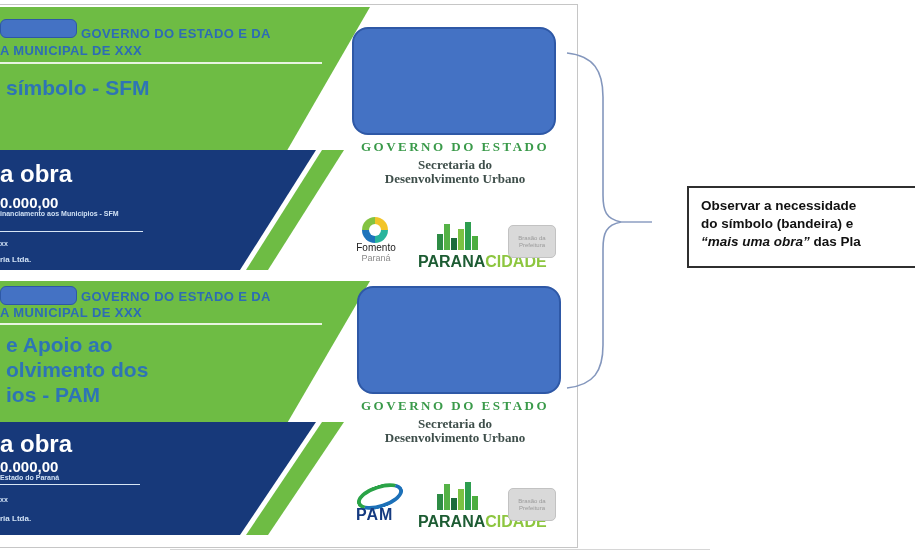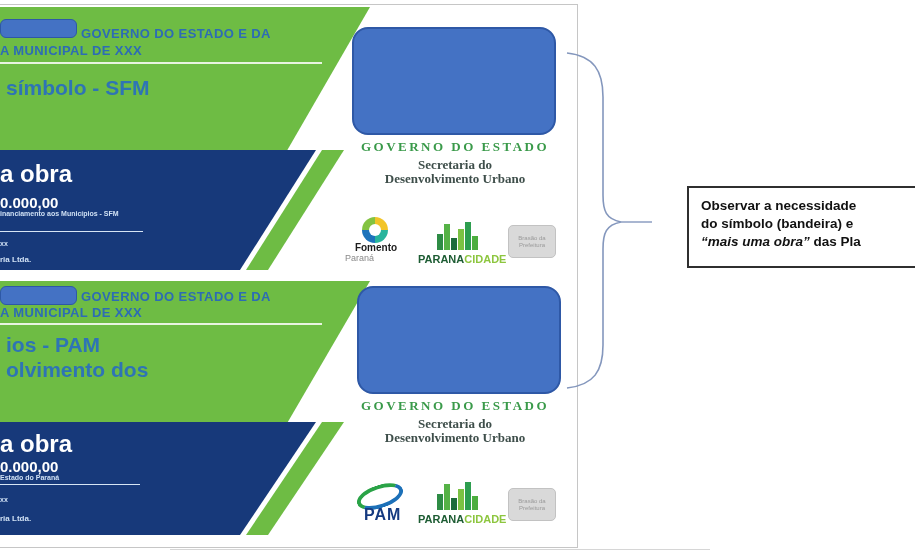--- a/index.html
+++ b/index.html
@@ -20,25 +20,25 @@
   .banner-title{color:#fff;font-weight:bold;font-size:24px;white-space:nowrap;}
   .banner-value{color:#fff;font-weight:bold;font-size:15px;white-space:nowrap;}
   .banner-small{color:#cfe0f4;font-weight:bold;font-size:7px;white-space:nowrap;}
   .banner-rule{height:1px;background:#d7e5f5;}
   .gov-line{color:#3a9a4a;font-weight:bold;font-size:13px;letter-spacing:2.5px;text-align:center;white-space:nowrap;}
   .sec-line{color:#3e4e4a;font-weight:bold;font-size:13px;line-height:14px;text-align:center;white-space:nowrap;}
   .center-block{width:230px;text-align:center;font-family:Liberation Serif, serif;}
   .fomento-icon{width:26px;height:26px;border-radius:50%;
     background:conic-gradient(#f2c428 0 25%,#28b49c 25% 50%,#1d73bb 50% 75%,#83c341 75% 100%);}
   .fomento-icon .hole{position:absolute;left:7px;top:7px;width:12px;height:12px;background:#fff;border-radius:50%;}
-  .fomento-name{color:#1c1c1c;font-weight:bold;font-size:10px;text-align:center;}
-  .fomento-sub{color:#8a8a8a;font-size:9px;text-align:left;}
+  .fomento-name{color:#1c1c1c;font-weight:normal;font-size:10px;text-align:center;}
+  .fomento-sub{color:#8a8a8a;font-size:9px;text-align:center;}
   .pcid-icon{display:flex;align-items:flex-end;gap:1px;}
   .pcid-icon i{display:block;width:6px;}
-  .pcid-text{font-size:11px;font-weight:bold;white-space:nowrap;}
+  .pcid-text{font-size:16px;font-weight:bold;white-space:nowrap;}
   .pcid-bold{color:#1d5c33;}
   .pcid-light{color:#8dc63f;font-weight:bold;}
   .crest-box{width:48px;height:33px;background:#d9d9d9;border:1px solid #c2c2c2;border-radius:5px;
     display:flex;flex-direction:column;align-items:center;justify-content:center;box-sizing:border-box;}
   .crest-box span{font-size:6px;line-height:7px;color:#9a9a9a;}
   .pam-icon{width:48px;height:23px;}
   .pam-icon .loop{position:absolute;inset:0;border:4px solid #2aa347;border-right-color:#1c70b8;
     border-bottom-color:#1c70b8;border-radius:50%;transform:rotate(-18deg);box-sizing:border-box;}
   .pam-name{color:#153a80;font-weight:900;font-size:16px;letter-spacing:1px;}
   .callout{left:687px;top:186px;width:268px;height:82px;background:#fff;border:2px solid #2f2f2f;
@@ -112,42 +112,43 @@
       <polygon points="322,144 344,144 268,257 246,257" fill="#6ebc44"></polygon>
       <polygon points="0,144 316,144 240,257 0,257" fill="#17397a"></polygon>
     </svg>
 
     <div class="abs flag-box flag-small" style="top:8px;"></div>
     <div class="abs hdr" style="left:81px;top:11px;">GOVERNO DO ESTADO E DA</div>
     <div class="abs hdr" style="left:0;top:27px;">A MUNICIPAL DE XXX</div>
     <div class="abs hdr-rule" style="left:0;top:45px;width:322px;"></div>
 
     <div class="abs title" style="left:6px;top:54px;">
+      <div>e Apoio ao</div>
+      <div>olvimento dos</div>
       <div>ios - PAM</div>
-      <div>olvimento dos</div>
     </div>
 
     <div class="abs banner-title" style="left:0;top:152px;">a obra</div>
     <div class="abs banner-value" style="left:0;top:180px;">0.000,00</div>
     <div class="abs banner-small" style="left:0;top:196px;">Estado do Paraná</div>
     <div class="abs banner-rule" style="left:0;top:206px;width:140px;"></div>
     <div class="abs banner-small" style="left:0;top:218px;">xx</div>
     <div class="abs banner-small" style="left:0;top:236px;font-size:8px;">ria Ltda.</div>
 
     <div class="abs flag-box" style="left:357px;top:8px;width:204px;height:108px;"></div>
     <div class="abs center-block" style="left:340px;top:120px;">
       <div class="gov-line">GOVERNO DO ESTADO</div>
       <div class="sec-line" style="margin-top:3px;">Secretaria do</div>
       <div class="sec-line">Desenvolvimento Urbano</div>
     </div>
 
     <div class="abs pam-icon" style="left:356px;top:207px;">
         <div class="loop"></div>
       </div>
-    <div class="abs pam-name" style="left:356px;top:228px;margin-left:8px;">PAM</div>
+    <div class="abs pam-name" style="left:356px;top:228px;">PAM</div>
     <div class="abs pcid-icon" style="left:437px;top:202px;height:30px;">
       <i style="height:16px;background:#2e8c45;"></i>
         <i style="height:26px;background:#55b246;"></i>
       <i style="height:12px;background:#1d6b3c;"></i>
         <i style="height:21px;background:#7cc243;"></i>
       <i style="height:28px;background:#2e9e4f;"></i>
         <i style="height:14px;background:#4cae3f;"></i>
     </div>
     <div class="abs pcid-text" style="left:418px;top:235px;"><span class="pcid-bold">PARANA</span><span class="pcid-light">CIDADE</span></div>
     <div class="abs crest-box" style="left:508px;top:210px;">

